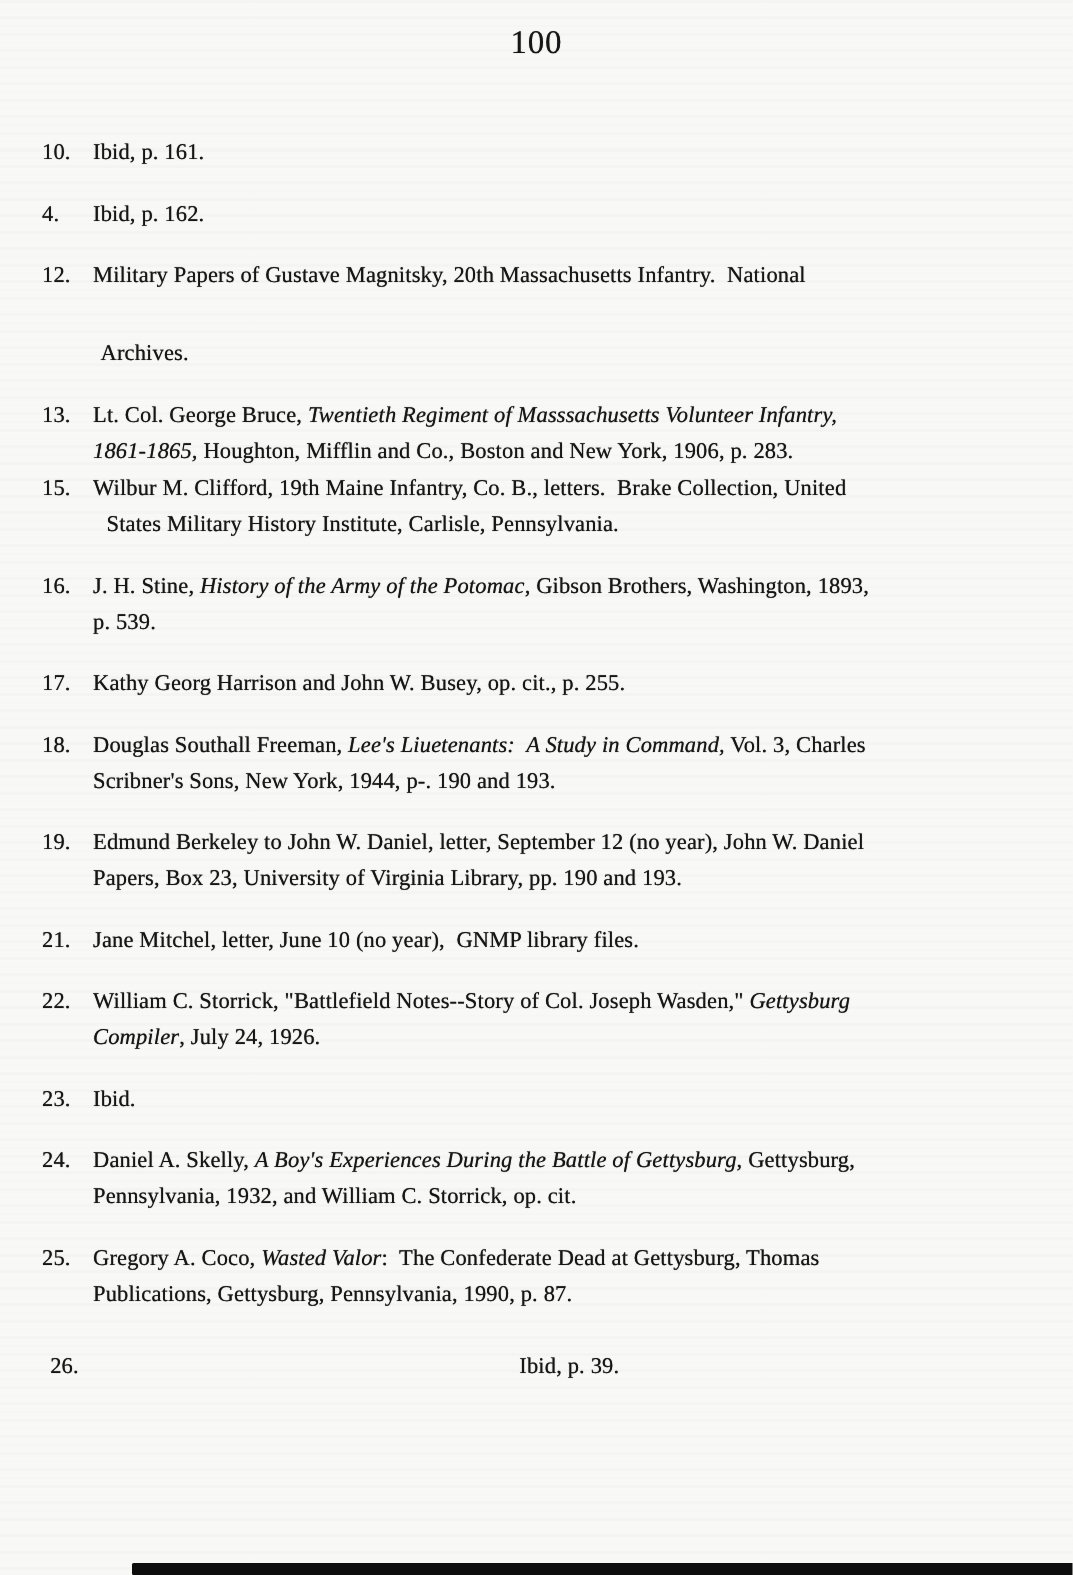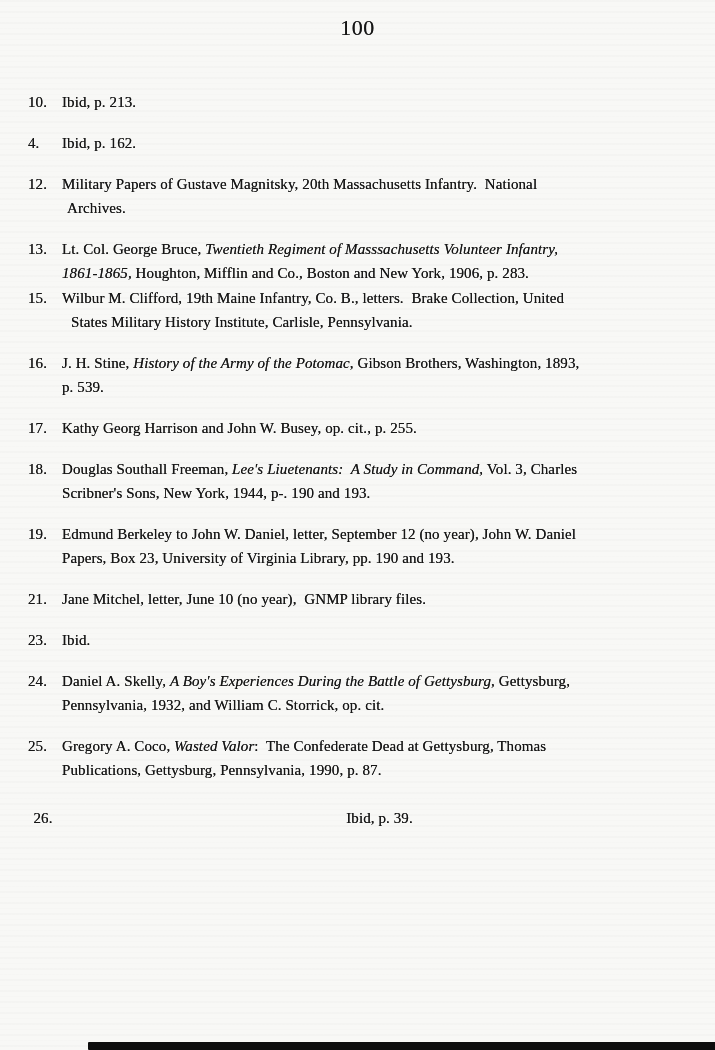--- a/index.html
+++ b/index.html
@@ -66,34 +66,34 @@
 </head>
 <body>
 
 <div class="page">
   <div class="page-number">100</div>
 
   <div class="notes" id="notes-list">
       <div class="note-item">
         <span class="note-num">10.</span>
         <div>
-          <div class="note-line"><span>Ibid, p. 213.</span></div>
+          <div class="note-line"><span>Ibid, p. 161.</span></div>
         </div>
       </div>
       <div class="note-item">
         <span class="note-num">4.</span>
         <div>
           <div class="note-line"><span>Ibid, p. 162.</span></div>
         </div>
       </div>
       <div class="note-item">
         <span class="note-num">12.</span>
         <div>
           <div class="note-line"><span>Military Papers of Gustave Magnitsky, 20th Massachusetts Infantry.  National</span></div>
-          <div class="note-line" style="padding-left: 5px;"><span>Archives.</span></div>
+          <div class="note-line" style="padding-left: 5px; margin-top: 28px;"><span>Archives.</span></div>
         </div>
       </div>
       <div class="note-item">
         <span class="note-num">13.</span>
         <div>
           <div class="note-line"><span>Lt. Col. George Bruce, </span><em>Twentieth Regiment of Masssachusetts Volunteer Infantry,</em></div>
           <div class="note-line"><em>1861-1865,</em><span> Houghton, Mifflin and Co., Boston and New York, 1906, p. 283.</span></div>
         </div>
       </div>
       <div class="note-item tight">
@@ -130,20 +130,27 @@
           <div class="note-line"><span>Papers, Box 23, University of Virginia Library, pp. 190 and 193.</span></div>
         </div>
       </div>
       <div class="note-item">
         <span class="note-num">21.</span>
         <div>
           <div class="note-line"><span>Jane Mitchel, letter, June 10 (no year),  GNMP library files.</span></div>
         </div>
       </div>
       <div class="note-item">
+        <span class="note-num">22.</span>
+        <div>
+          <div class="note-line"><span>William C. Storrick, "Battlefield Notes--Story of Col. Joseph Wasden," </span><em>Gettysburg</em></div>
+          <div class="note-line"><em>Compiler</em><span>, July 24, 1926.</span></div>
+        </div>
+      </div>
+      <div class="note-item">
         <span class="note-num">23.</span>
         <div>
           <div class="note-line"><span>Ibid.</span></div>
         </div>
       </div>
       <div class="note-item">
         <span class="note-num">24.</span>
         <div>
           <div class="note-line"><span>Daniel A. Skelly, </span><em>A Boy's Experiences During the Battle of Gettysburg</em><span>, Gettysburg,</span></div>
           <div class="note-line"><span>Pennsylvania, 1932, and William C. Storrick, op. cit.</span></div>

